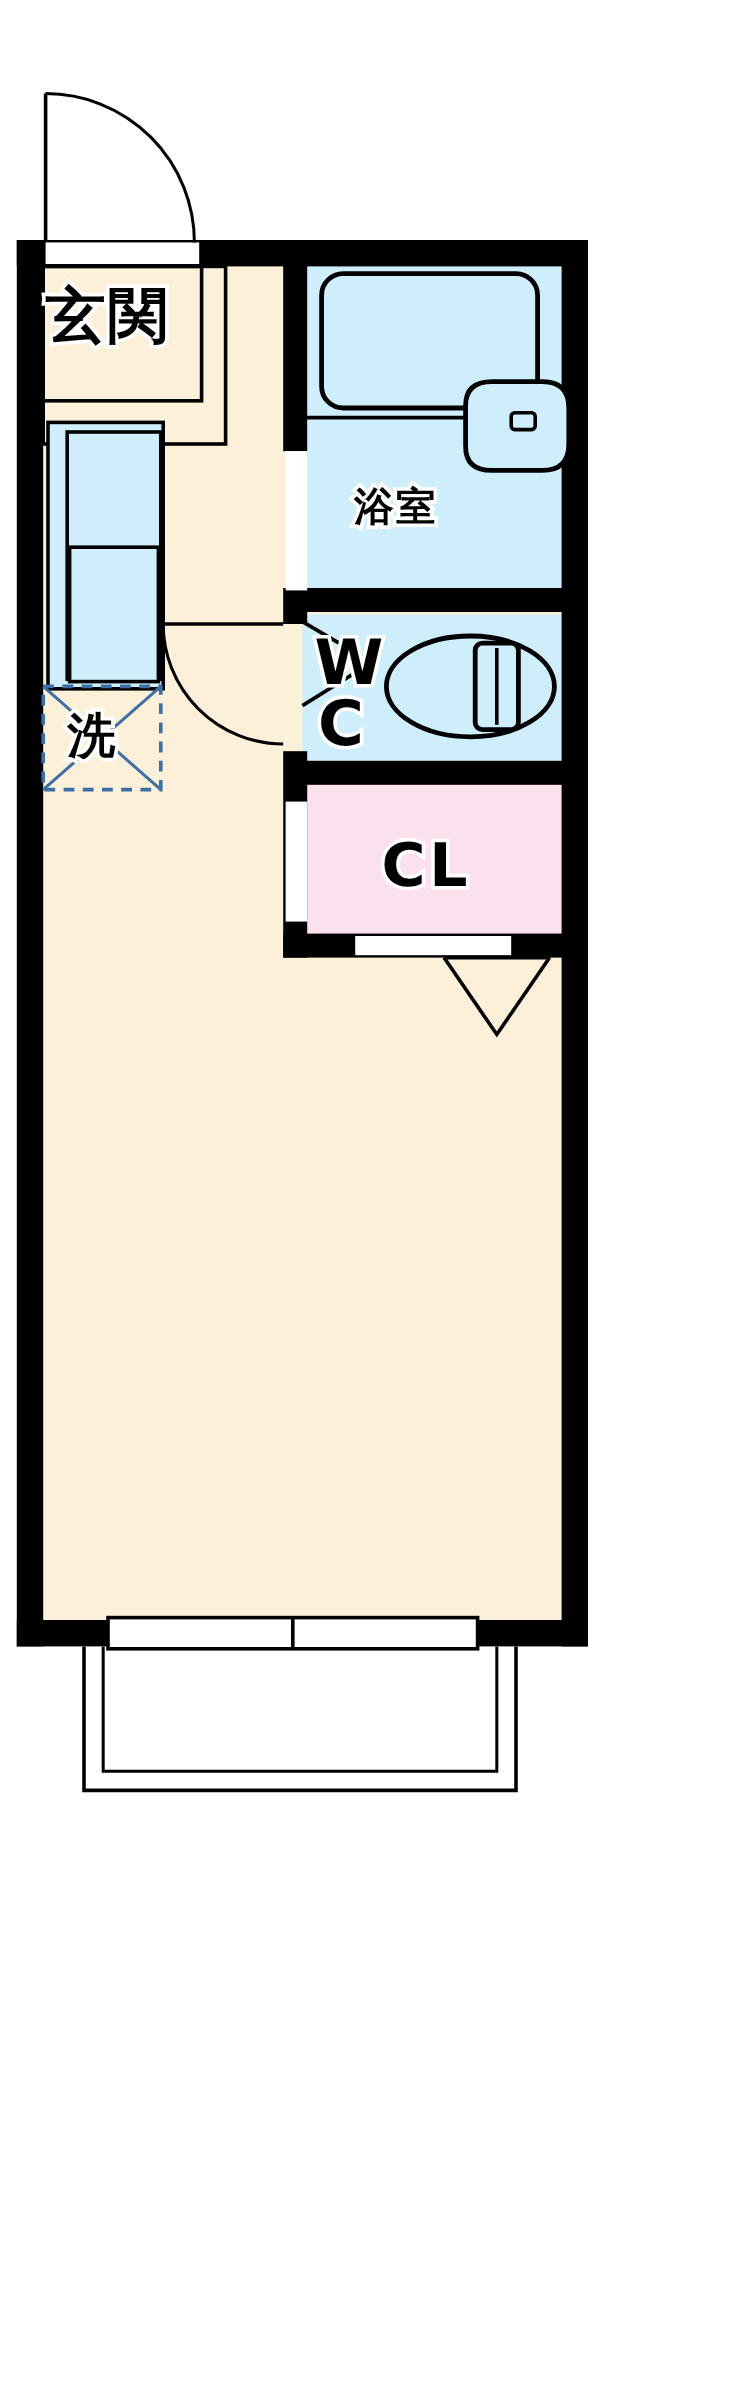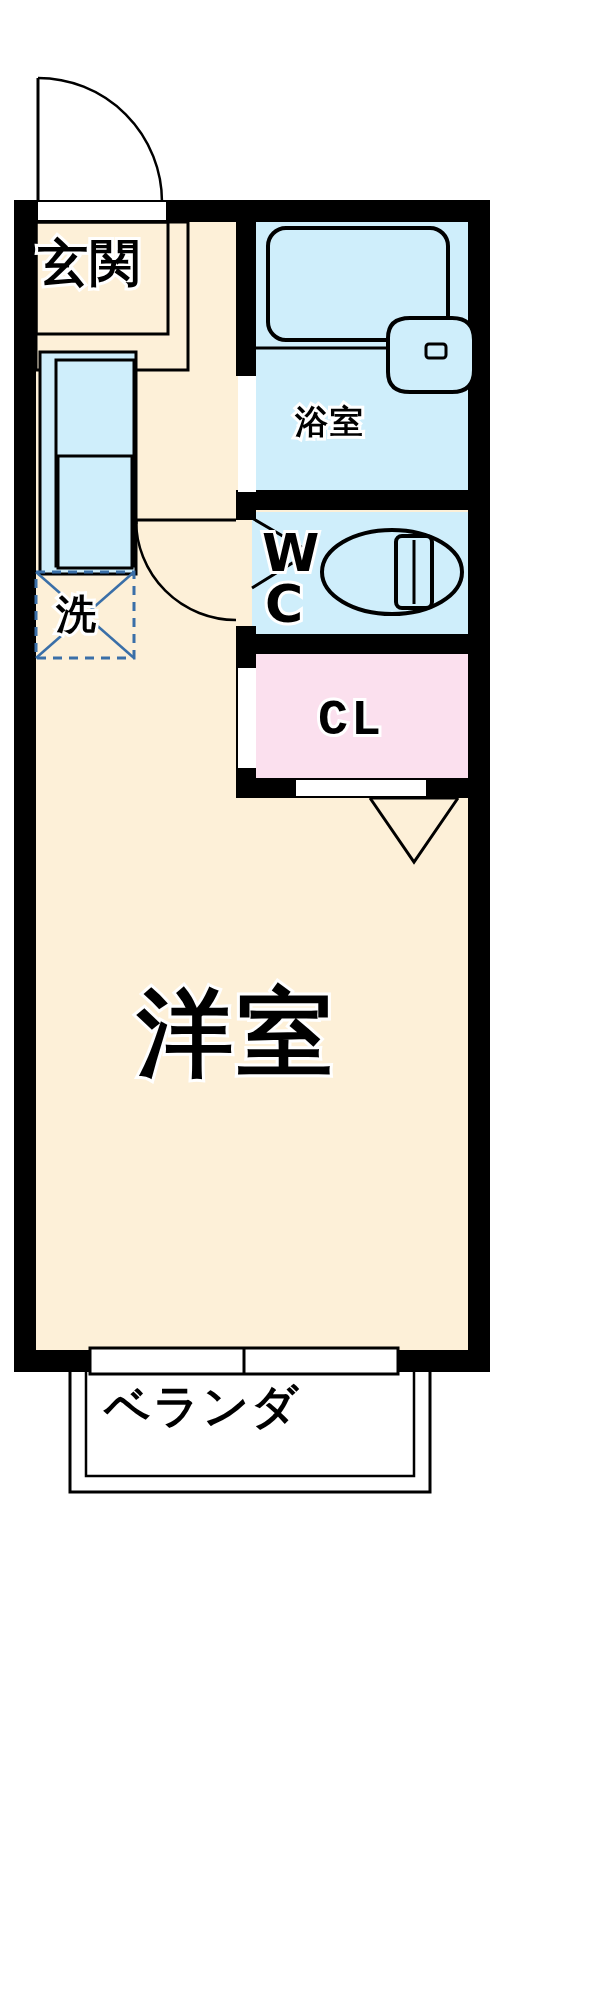--- a/index.html
+++ b/index.html
@@ -31,21 +31,21 @@
     paint-order: stroke fill;
     text-align: center;
   }
   .label span {
     position: relative;
   }
   .lbl-genkan   { left: 38px;  top: 238px;  font-size: 50px; letter-spacing: 2px; }
   .lbl-yokushitsu { left: 295px; top: 405px; font-size: 33px; letter-spacing: 2px; }
   .lbl-wc-w     { left: 262px; top: 527px;  font-size: 52px; }
   .lbl-wc-c     { left: 265px; top: 578px;  font-size: 52px; }
-  .lbl-cl       { left: 318px; top: 696px;  font-size: 50px; letter-spacing: 3px; font-family: Liberation Mono, monospace; }
+  .lbl-cl       { left: 318px; top: 696px;  font-size: 50px; letter-spacing: 3px; }
   .lbl-sen      { left: 56px;  top: 594px;  font-size: 40px; }
   .lbl-washitsu { left: 137px; top: 985px;  font-size: 96px; letter-spacing: 4px; }
   .lbl-jou      { left: 165px; top: 1090px; font-size: 96px; letter-spacing: 2px; }
   .lbl-veranda  { left: 104px; top: 1383px; font-size: 46px; letter-spacing: 2px; }
 </style>
 </head>
 <body>
 
 <div id="plan">
 
@@ -182,22 +182,16 @@
   </div>
 
   <div class="label lbl-cl">
     <span>CL</span>
   </div>
 
   <div class="label lbl-sen">
     <span>洗</span>
   </div>
 
-  <div class="label lbl-washitsu">
-    <span>洋室</span>
-  </div>
 
 
-  <div class="label lbl-veranda">
-    <span>ベランダ</span>
-  </div>
 
 </div>
 
 </body></html>

